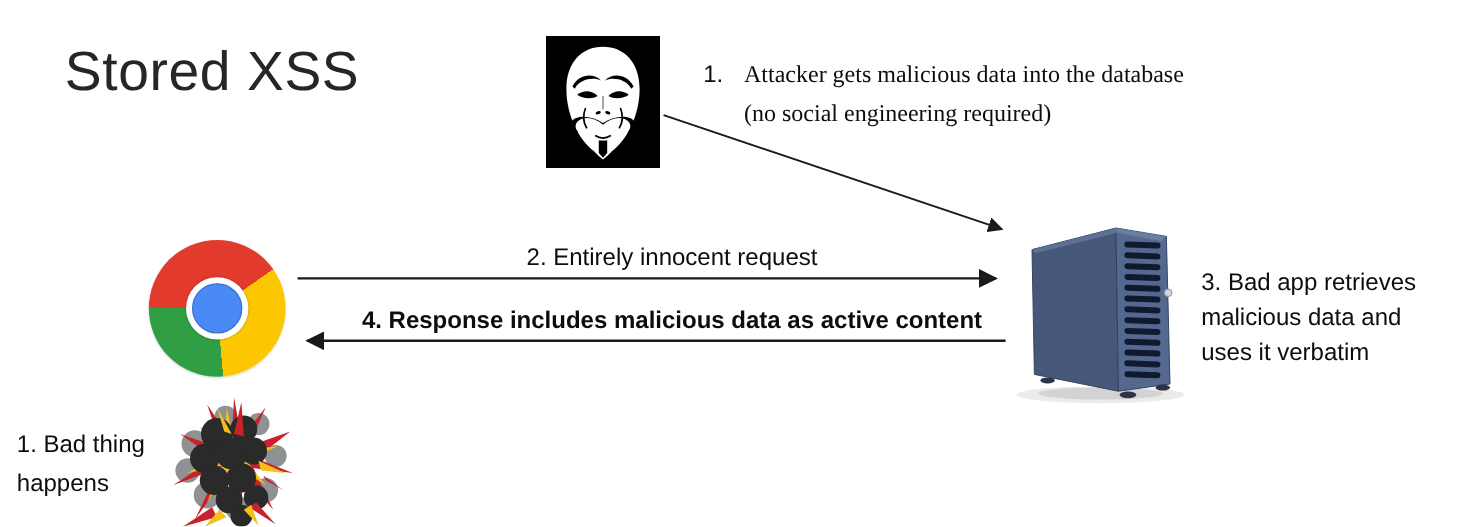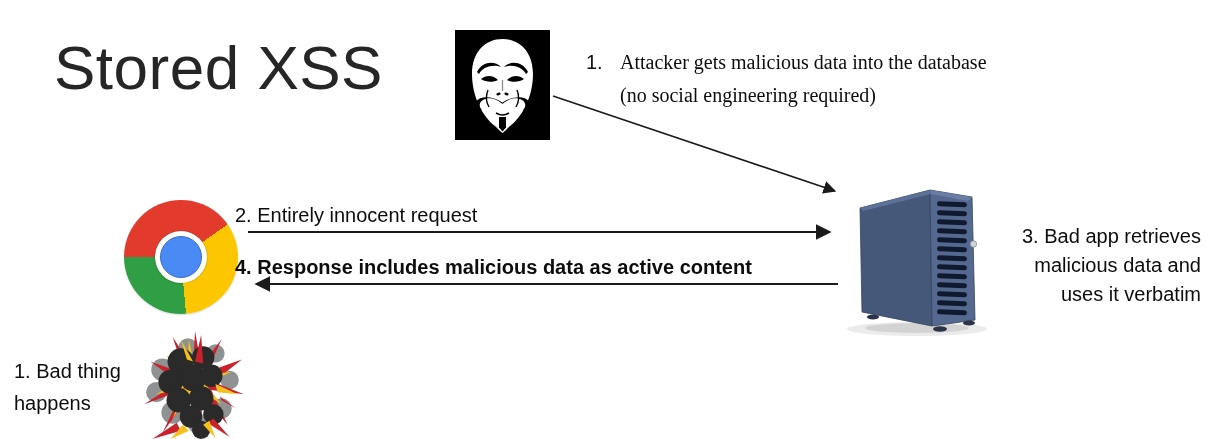--- a/index.html
+++ b/index.html
@@ -3,31 +3,31 @@
 <meta charset="utf-8">
 <style>
   html,body{margin:0;padding:0;background:#fff;}
   .canvas{
     position:relative;width:1218px;height:439px;background:#ffffff;
     font-family:"Liberation Sans","DejaVu Sans",sans-serif;color:#111;
     overflow:hidden;
   }
   .abs{position:absolute;}
   .title{
-    left:54px;top:32px;font-size:62px;font-weight:300;color:#262626;
+    left:54px;top:32px;font-size:46px;font-weight:300;color:#262626;
     letter-spacing:0.5px;white-space:nowrap;
   }
   .steptext{font-size:20px;color:#0d0d0d;}
   .step1{left:586px;top:46px;display:flex;}
   .step1 .num{width:34px;flex:0 0 34px;line-height:33px;}
   .step1 .txt{width:384px;line-height:33px;font-family:Liberation Serif, serif;}
-  .label-mid{left:235px;width:586px;text-align:left;line-height:24px;}
+  .label-mid{left:267px;width:586px;text-align:center;line-height:24px;}
   .label2{top:203px;}
   .label4{top:255px;font-weight:bold;}
-  .step3{left:1001px;top:222px;width:200px;line-height:29px;text-align:right;}
+  .step3{left:1001px;top:222px;width:200px;line-height:29px;}
   .step5{left:14px;top:355px;width:126px;line-height:32px;}
   .mask-box{left:455px;top:30px;width:95px;height:110px;}
   .chrome{left:124px;top:200px;width:114px;height:114px;border-radius:50%;
     background:conic-gradient(from -90deg,
       #e23b2e 0deg 145deg,
       #fcc700 145deg 265deg,
       #2f9e44 265deg 360deg);
     box-shadow:0 1px 2px rgba(0,0,0,0.15);}
   .chrome .ring{position:absolute;left:31px;top:31px;width:52px;height:52px;
     border-radius:50%;background:#fff;box-shadow:0 0 2px rgba(0,0,0,.3);}

